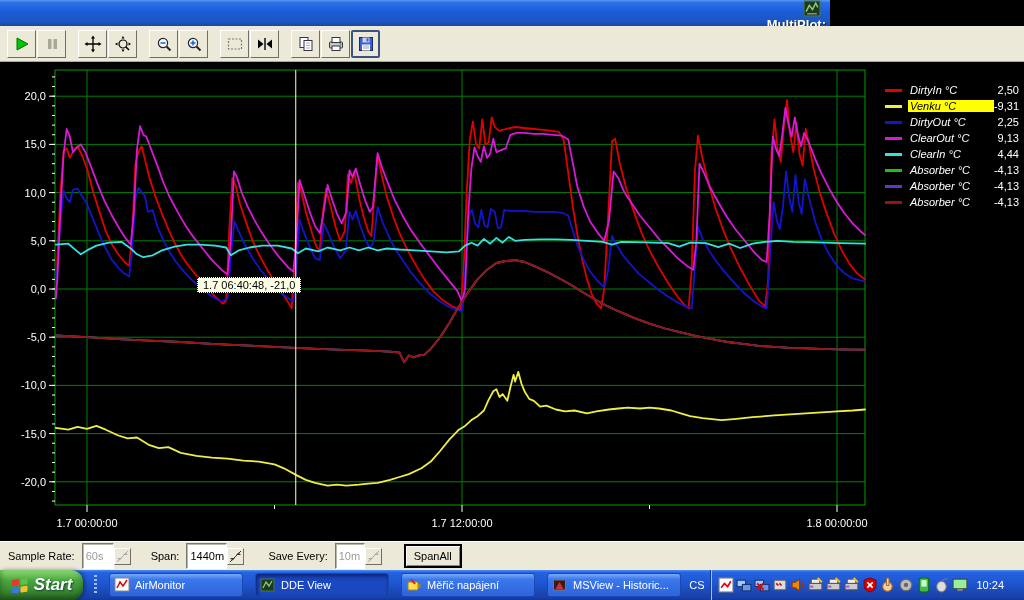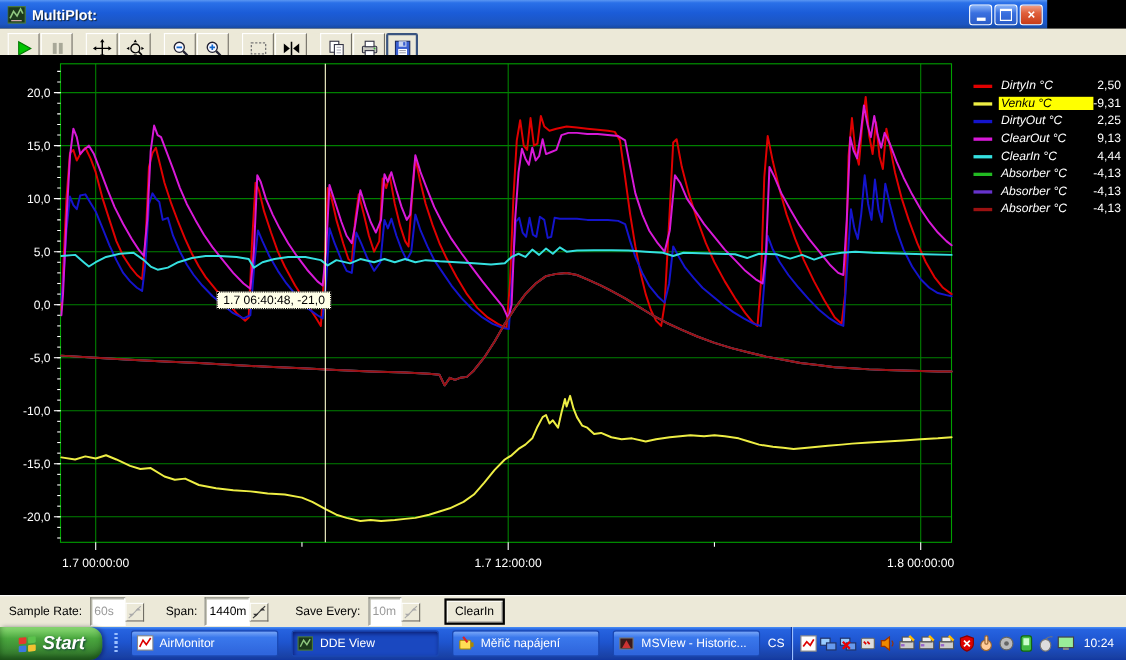--- a/index.html
+++ b/index.html
@@ -1,42 +1,42 @@
 <!DOCTYPE html>
 <html><head>
 <meta charset="utf-8">
 <style>
   html,body{margin:0;padding:0;background:#000;}
   .screen{position:relative;width:1024px;height:600px;overflow:hidden;
     font-family:"Liberation Sans",sans-serif;background:#000;}
 
   
-  .titlebar{position:absolute;left:0;top:0;width:952px;height:26px;
+  .titlebar{position:absolute;left:0;top:0;width:830px;height:26px;
     background:linear-gradient(180deg,#5a96f2 0%,#2a70e8 10%,#1b5cd8 45%,#1c55c0 85%,#16489f 100%);
-    display:flex;align-items:center;box-sizing:border-box;padding:0 4px;}
+    display:flex;align-items:flex-end;box-sizing:border-box;padding:0 4px;flex-direction:column;}
   .titlebar .app-ico{width:17px;height:17px;margin:0 5px 0 3px;flex:none;}
   .titlebar .ttl{color:#fff;font-weight:bold;font-size:13px;text-shadow:1px 1px 1px #123;flex:1;}
   .winbtn{width:21px;height:19px;margin-left:2px;border-radius:3px;border:1px solid #fff;
     color:#fff;font-size:12px;font-weight:bold;display:flex;align-items:center;justify-content:center;
     background:linear-gradient(180deg,#8ab4f8,#3a70e0 40%,#2a5cc8);box-sizing:border-box;line-height:1;}
   .winbtn.close{background:linear-gradient(180deg,#f0a088,#e0603c 40%,#c83c18);}
   .winbtn .minbar{width:8px;height:3px;background:#fff;margin-top:8px;}
   .winbtn .restsq{width:9px;height:8px;border:1px solid #fff;border-top-width:2px;}
 
   
   .toolbar{position:absolute;left:0;top:26px;width:1024px;height:36px;background:#ece9d8;
     border-bottom:1px solid #aca899;display:flex;align-items:center;box-sizing:border-box;padding-left:7px;}
   .tb-btn{width:29px;height:28px;background:#ece9d8;border:1px solid;
     border-color:#fff #706d64 #706d64 #fff;display:flex;align-items:center;justify-content:center;
     margin-right:1px;box-sizing:border-box;}
   .tb-btn.gap{margin-left:11px;}
   .tb-btn.focused{border:2px solid #3a547f;border-radius:2px;}
 
   
-  .chart-section{position:absolute;left:0;top:50px;width:1024px;height:479px;background:#000;}
+  .chart-section{position:absolute;left:0;top:62px;width:1024px;height:479px;background:#000;}
   .chart-svg{position:absolute;left:0;top:0;}
   .legend{position:absolute;left:885px;top:20px;width:134px;}
   .legend-row{display:flex;align-items:center;height:16px;font-size:11px;color:#fff;}
   .legend-swatch{width:17px;height:3px;margin-right:8px;flex:none;}
   .legend-name{flex:1;white-space:nowrap;font-style:italic;}
   .legend-name.hl{background:#ffff00;color:#000;padding:0 2px;margin-left:-2px;}
   .legend-val{text-align:right;white-space:nowrap;}
   .cursor-tip{position:absolute;left:197px;top:215px;background:#ffffe8;border:1px dotted #000;
     font-size:11px;color:#000;padding:1px 5px;white-space:nowrap;}
 
@@ -53,21 +53,21 @@
     border-color:#fff #706d64 #706d64 #fff;box-sizing:border-box;display:flex;
     align-items:center;justify-content:center;}
   .spanall-btn{margin-left:22px;height:20px;padding:0 8px;background:#ece9d8;
     border:2px solid #000;box-shadow:inset 1px 1px 0 #fff,inset -1px -1px 0 #888;
     font-size:11px;display:flex;align-items:center;}
 
   
   .taskbar{position:absolute;left:0;top:570px;width:1024px;height:30px;
     background:linear-gradient(180deg,#4a90f6 0%,#2663e0 8%,#1e55d0 45%,#1941a5 90%,#1238a0 100%);
     display:flex;align-items:center;}
-  .start-btn{height:30px;width:93px;flex:none;border-radius:0 12px 12px 0;
+  .start-btn{height:30px;width:83px;flex:none;border-radius:0 12px 12px 0;
     background:linear-gradient(180deg,#8ede77 0%,#4aa73e 35%,#378030 80%,#2c6a27 100%);
     box-shadow:inset 0 -3px 6px rgba(0,40,0,.45),2px 0 4px rgba(0,0,30,.4);
     display:flex;align-items:center;justify-content:center;color:#fff;font-weight:bold;
     font-style:italic;font-size:17px;text-shadow:1px 1px 2px #143;}
   .start-flag{width:18px;height:16px;margin-right:5px;flex:none;}
   .task-grip{width:3px;height:20px;margin-left:11px;flex:none;
     background:repeating-linear-gradient(180deg,#9cc0ff 0 2px,transparent 2px 4px);}
   .task-btn{width:134px;height:24px;margin-left:12px;flex:none;border-radius:3px;
     background:linear-gradient(180deg,#7aa8f8,#3a78ec 25%,#2f66dd 90%);
     border:1px solid #1a47b0;display:flex;align-items:center;color:#fff;font-size:11px;
@@ -351,21 +351,21 @@
       </span>
     <span class="cb-label" style="margin-left:24px;">Save Every:</span>
     <span class="cb-field disabled" style="width:30px;margin-left:7px;">10m</span>
     <span class="cb-spin disabled">
         <svg width="13" height="13" viewBox="0 0 13 13">
           <line x1="1" y1="12" x2="12" y2="1" stroke="#aaa" stroke-width="1"></line>
           <polygon points="9.5,2.5 12,5 7,5" fill="#aaa"></polygon>
           <polygon points="3.5,10.5 1,8 6,8" fill="#aaa"></polygon>
         </svg>
       </span>
-    <span class="spanall-btn">ClearIn</span>
+    <span class="spanall-btn">SpanAll</span>
   </div>
 
   <div class="taskbar">
     <div class="start-btn">
       <svg class="start-flag" viewBox="0 0 18 16">
         <g transform="skewY(-6)">
           <rect x="1" y="3" width="7" height="6" rx="1" fill="#e23a2e"></rect>
           <rect x="9.5" y="3" width="7" height="6" rx="1" fill="#5bc24c"></rect>
           <rect x="1" y="10.5" width="7" height="6" rx="1" fill="#3b78e0"></rect>
           <rect x="9.5" y="10.5" width="7" height="6" rx="1" fill="#f3c231"></rect>

